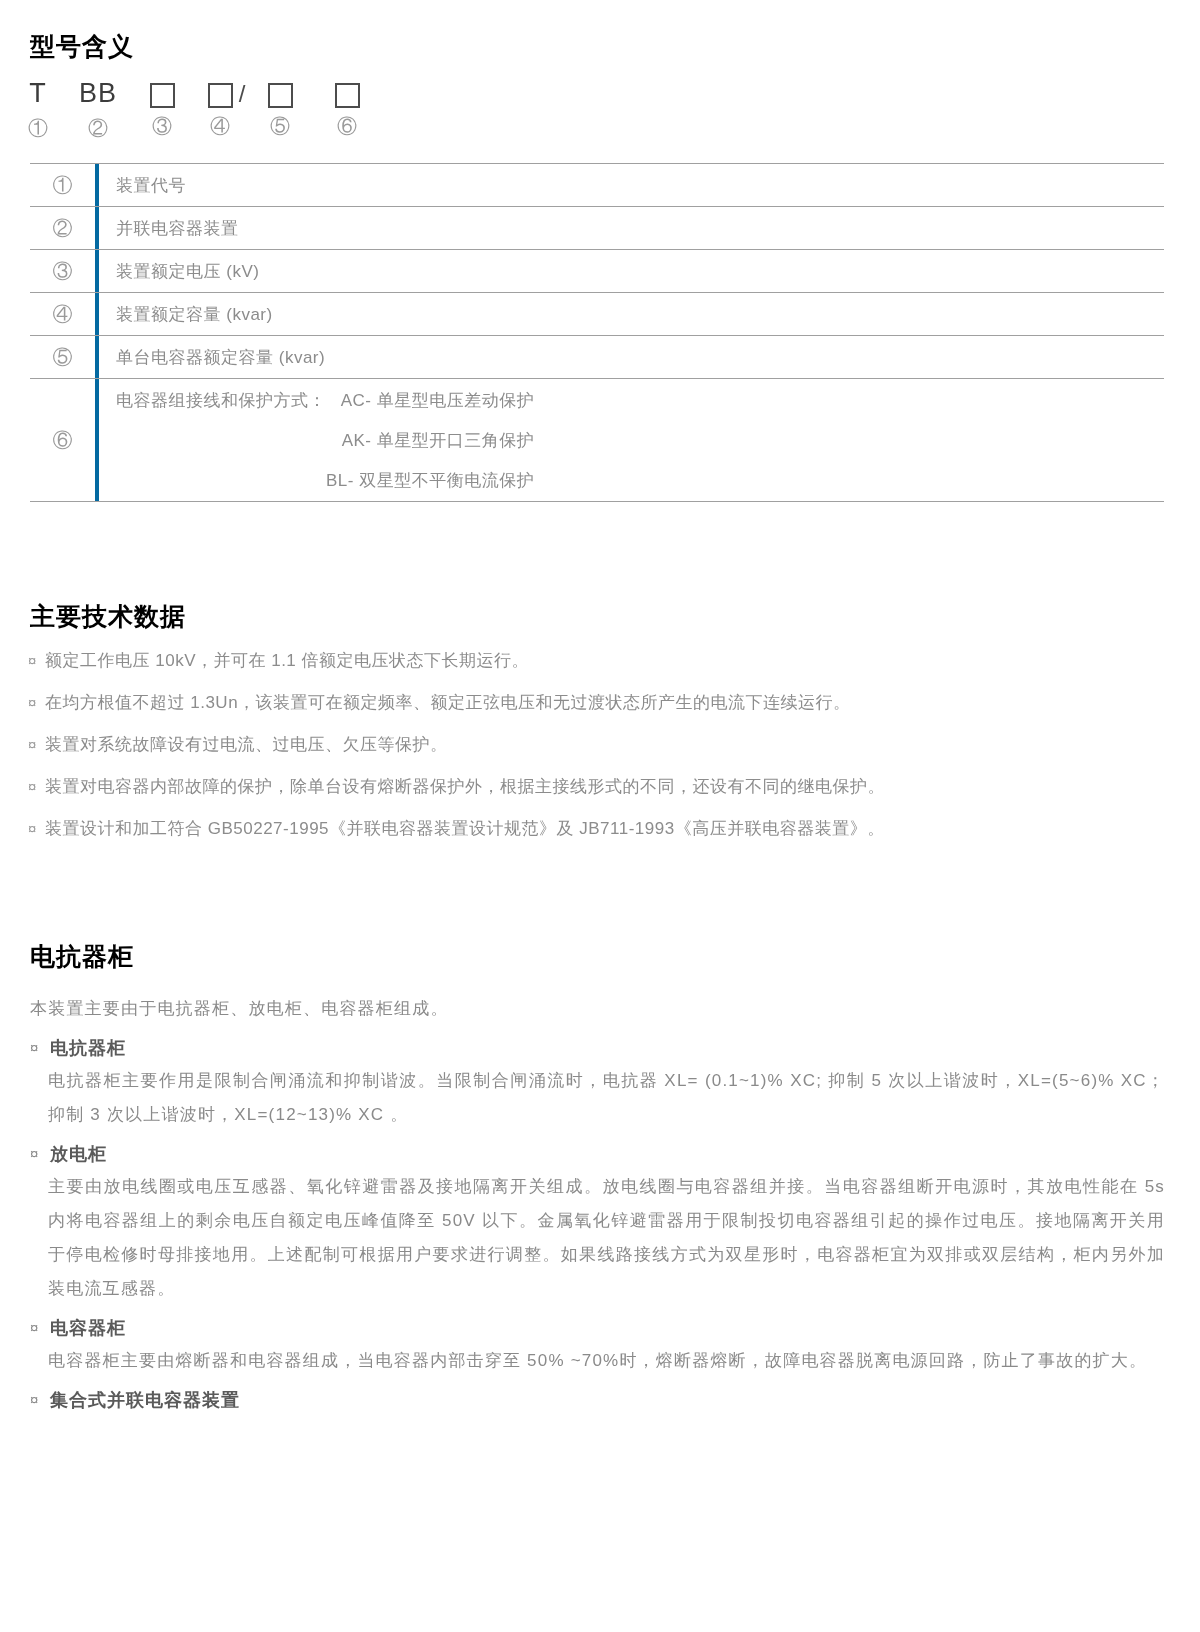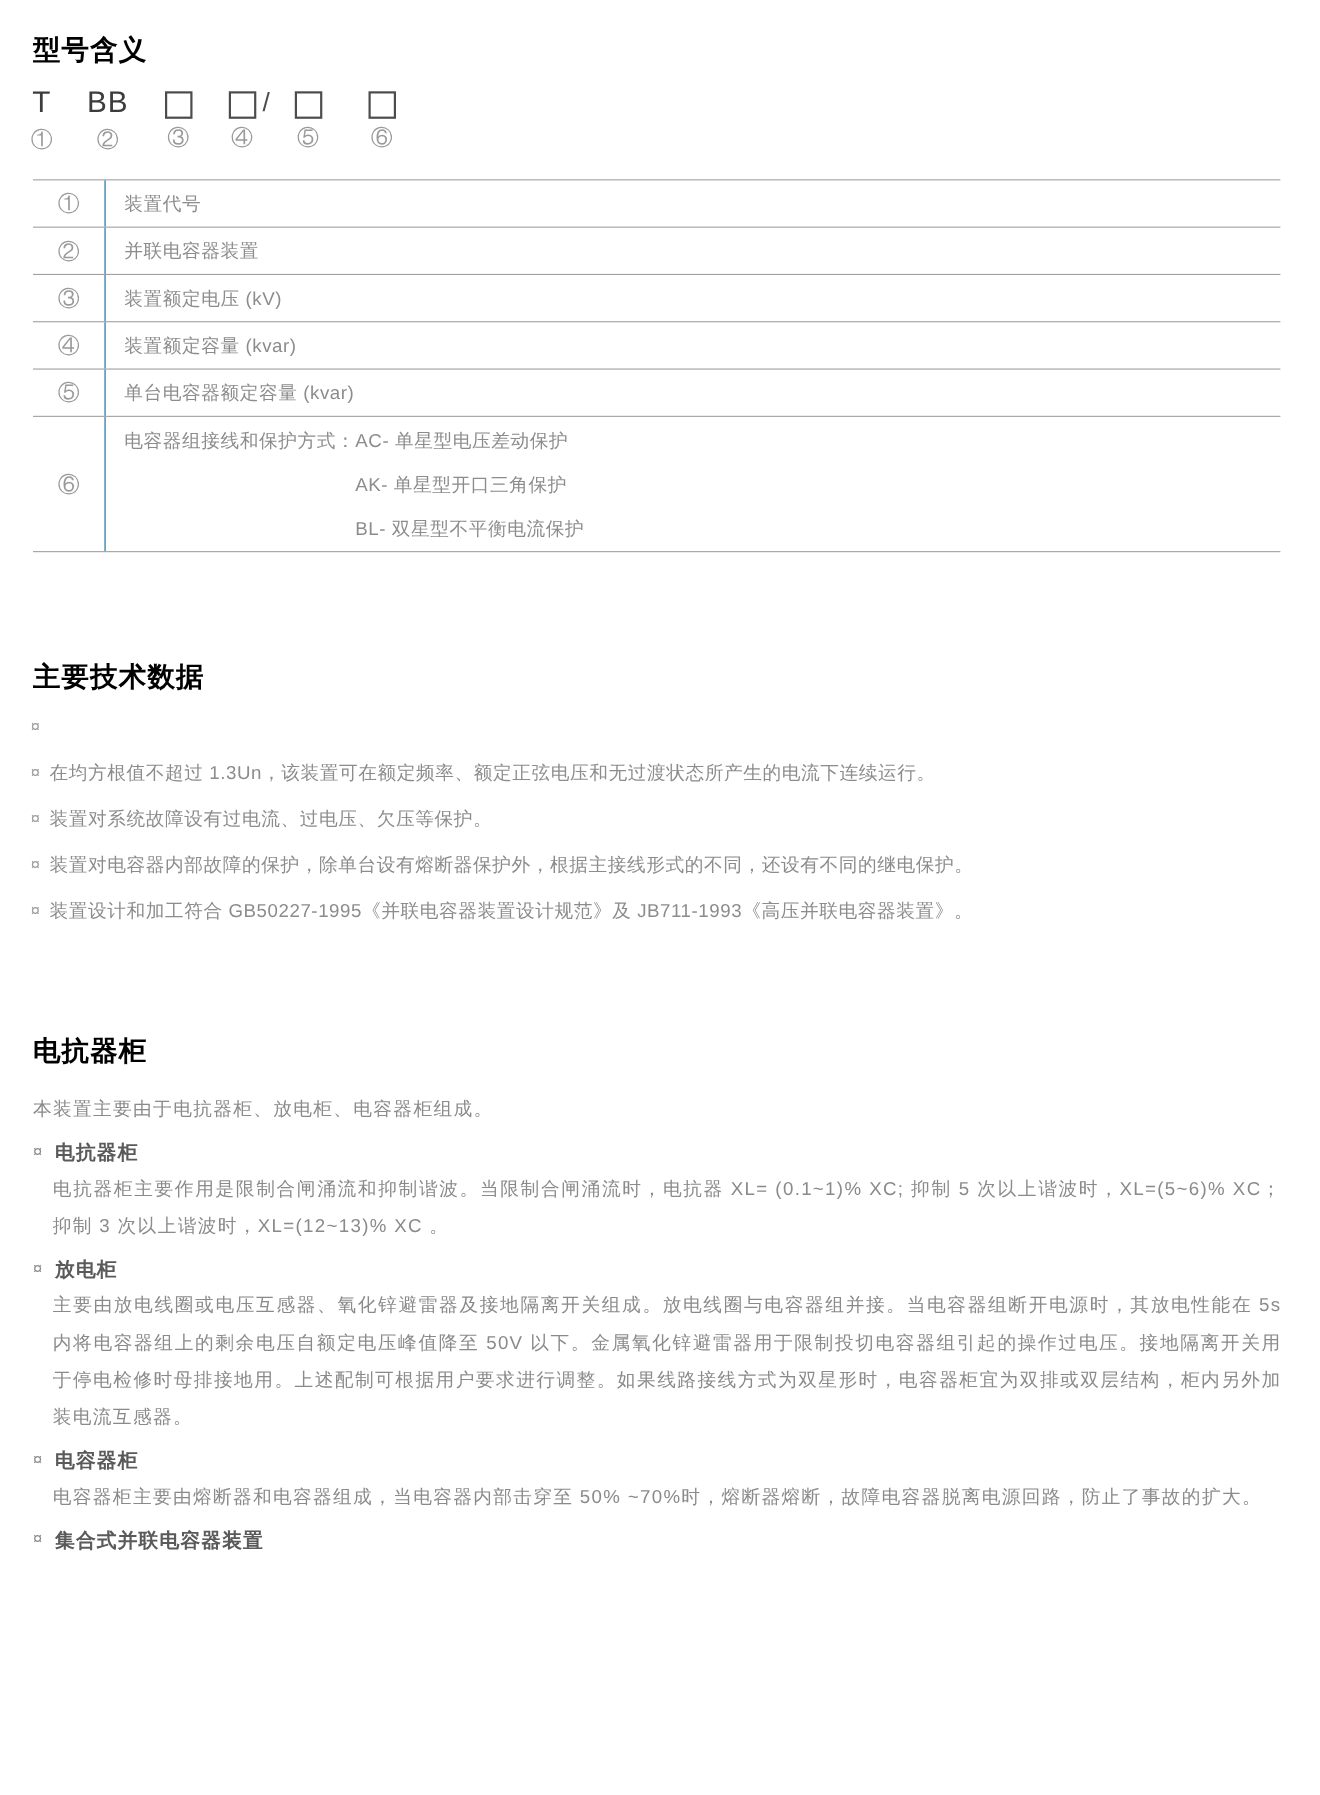--- a/index.html
+++ b/index.html
@@ -63,28 +63,28 @@
     align-items:stretch;
     border-bottom:1px solid #a0a0a0;
   }
   .spec-num{
     flex:none;width:65px;
     display:flex;align-items:center;justify-content:center;
     color:#9a9a9a;font-size:20px;
   }
   .spec-text{
     flex:1;
-    border-left:1px solid #0369a1;
+    border-left:4px solid #0369a1;
     display:flex;align-items:center;
     min-height:42px;
     padding-left:17px;
     color:#8c8c8c;font-size:17px;letter-spacing:0.5px;
   }
   .spec-row.tall .spec-text{min-height:122px;}
-  .row6-wrap{display:flex;align-items:flex-start;}
+  .row6-wrap{display:flex;align-items:flex-start;text-align:right;}
   .row6-options .opt{line-height:27px;margin-bottom:13px;}
   .row6-options .opt:last-child{margin-bottom:0;}
   .row6-label{line-height:27px;}
 
   
   .bullets{margin:17px 35px 0 28px;}
   .bullet{
     display:flex;
     margin-bottom:16px;
     color:#8c8c8c;font-size:17px;line-height:26px;letter-spacing:0.5px;
@@ -183,20 +183,21 @@
         </div>
       </div>
     </div>
   </div>
 
   <h2 class="section-title t2">主要技术数据</h2>
 
   <div class="bullets">
     <div class="bullet">
       <span class="bullet-marker">¤</span>
+      <span>额定工作电压 10kV，并可在 1.1 倍额定电压状态下长期运行。</span>
     </div>
     <div class="bullet">
       <span class="bullet-marker">¤</span>
       <span>在均方根值不超过 1.3Un，该装置可在额定频率、额定正弦电压和无过渡状态所产生的电流下连续运行。</span>
     </div>
     <div class="bullet">
       <span class="bullet-marker">¤</span>
       <span>装置对系统故障设有过电流、过电压、欠压等保护。</span>
     </div>
     <div class="bullet">

